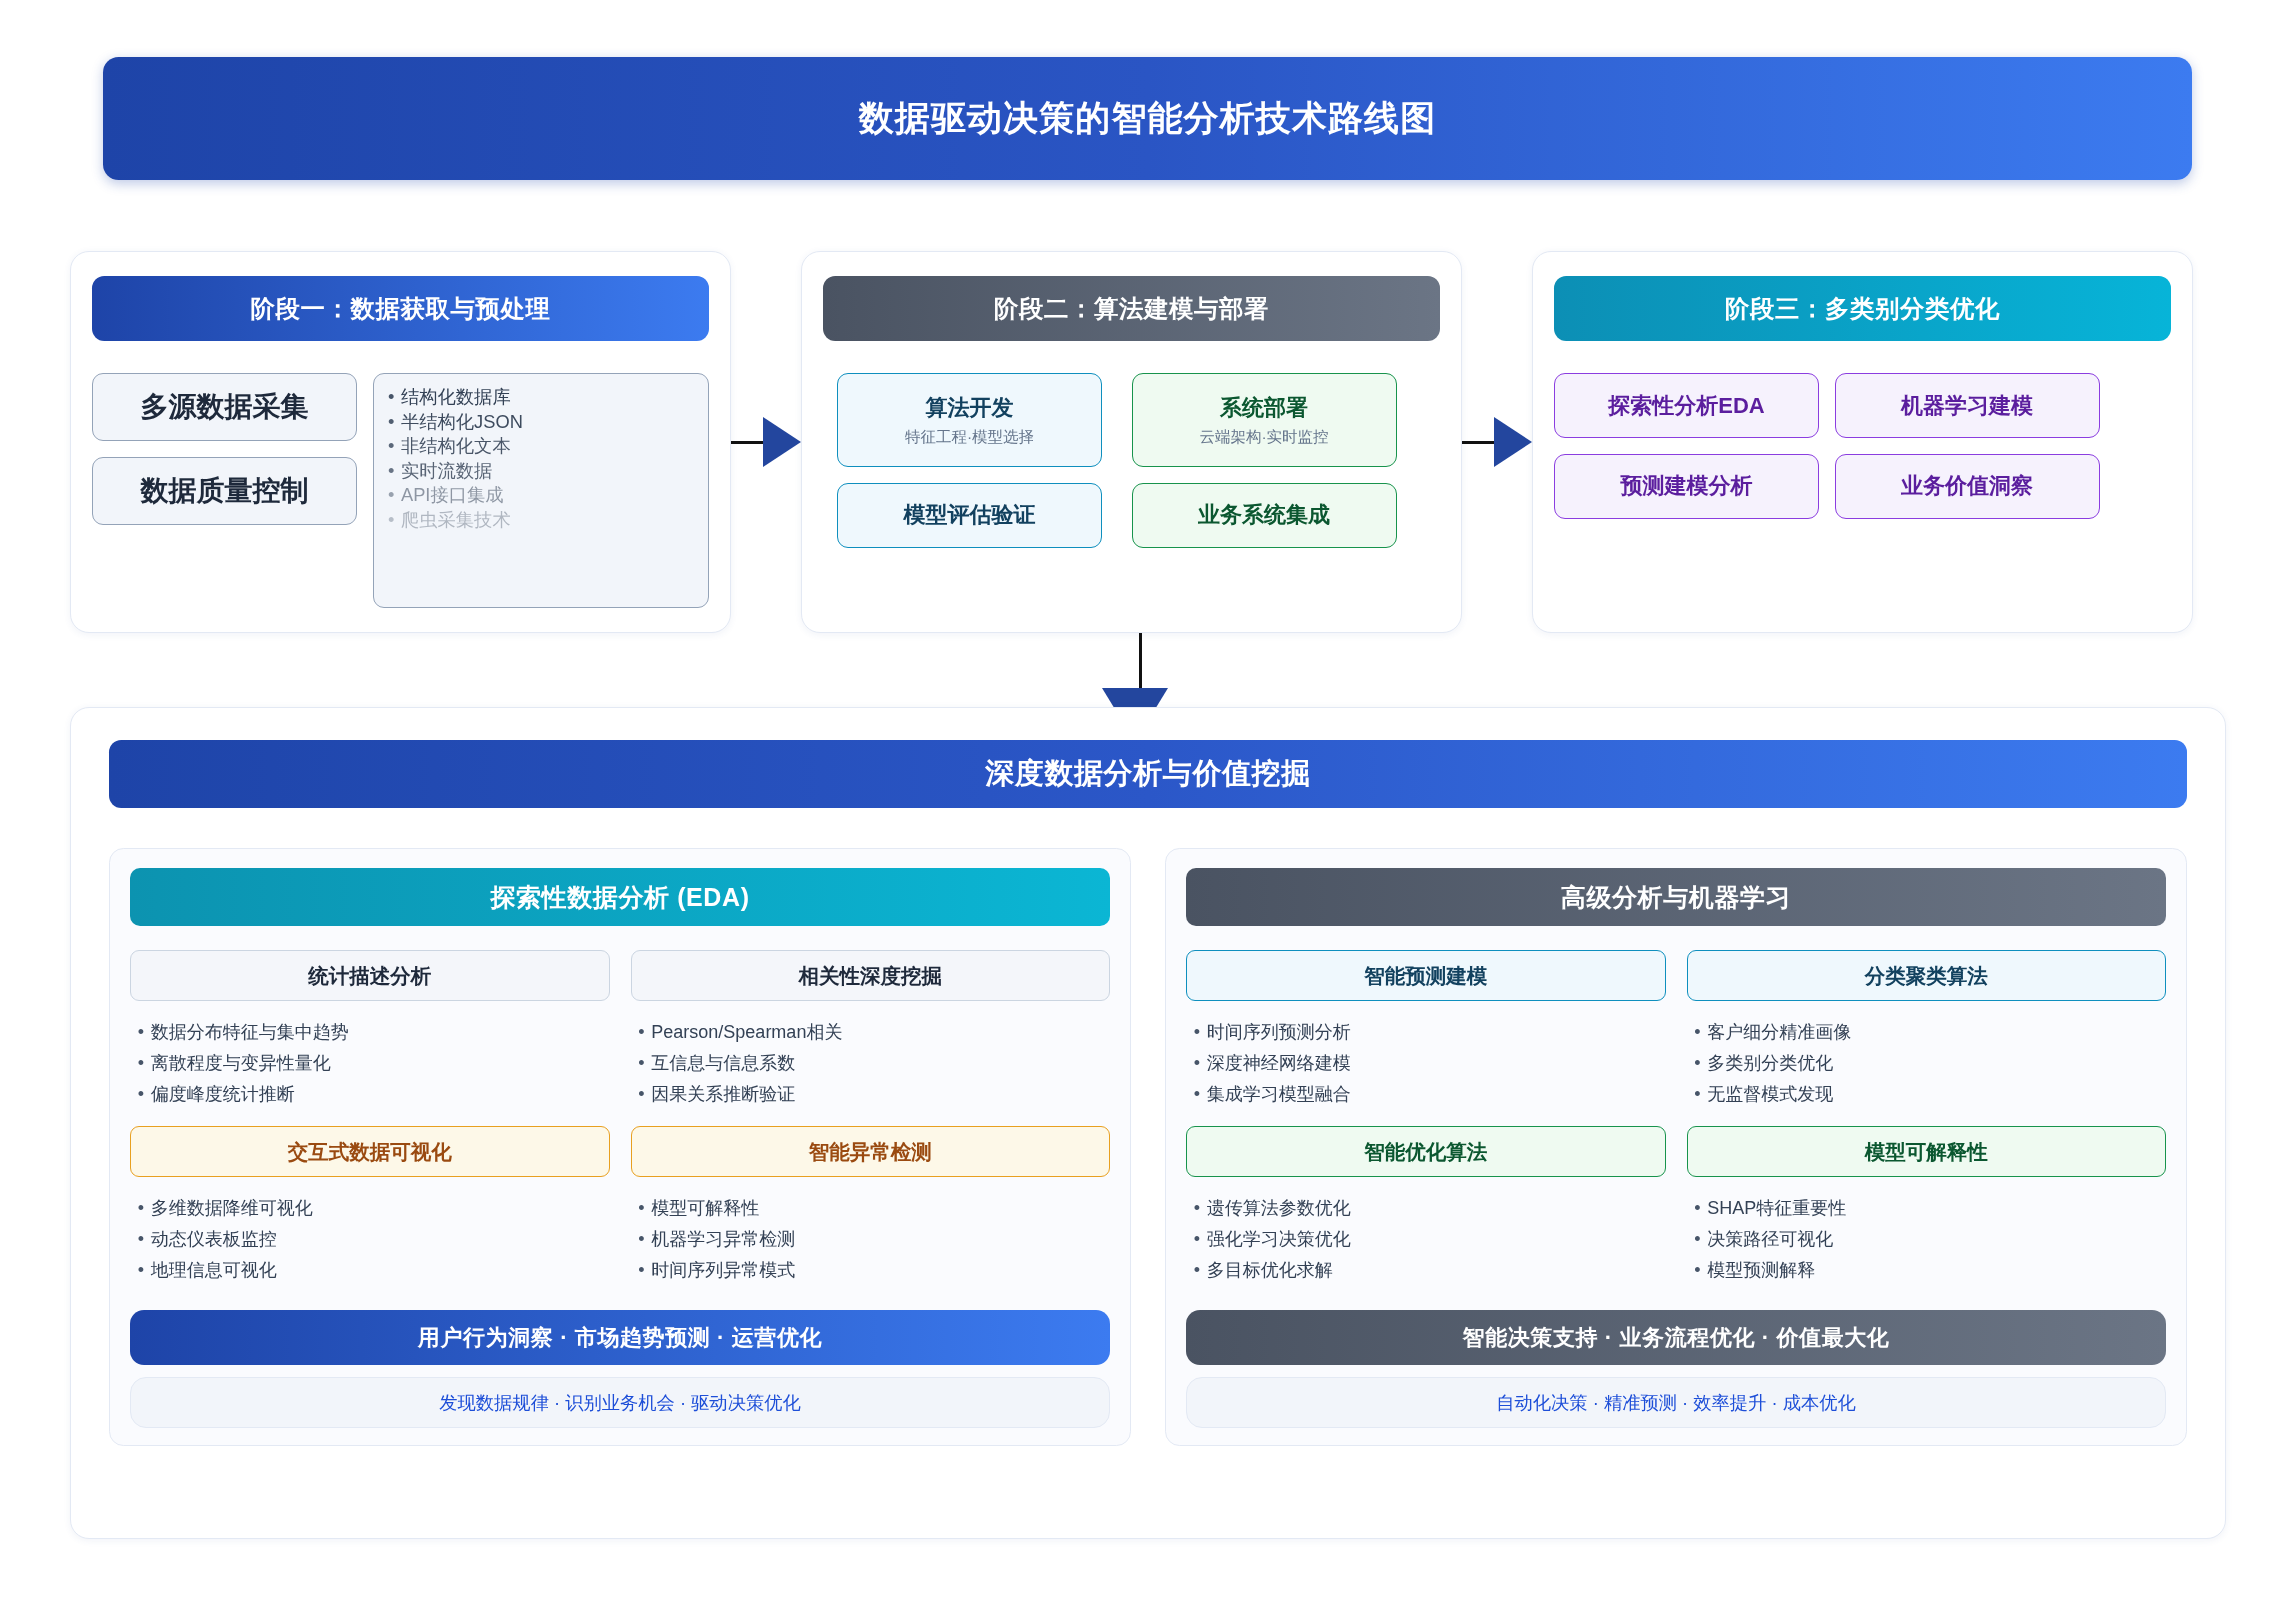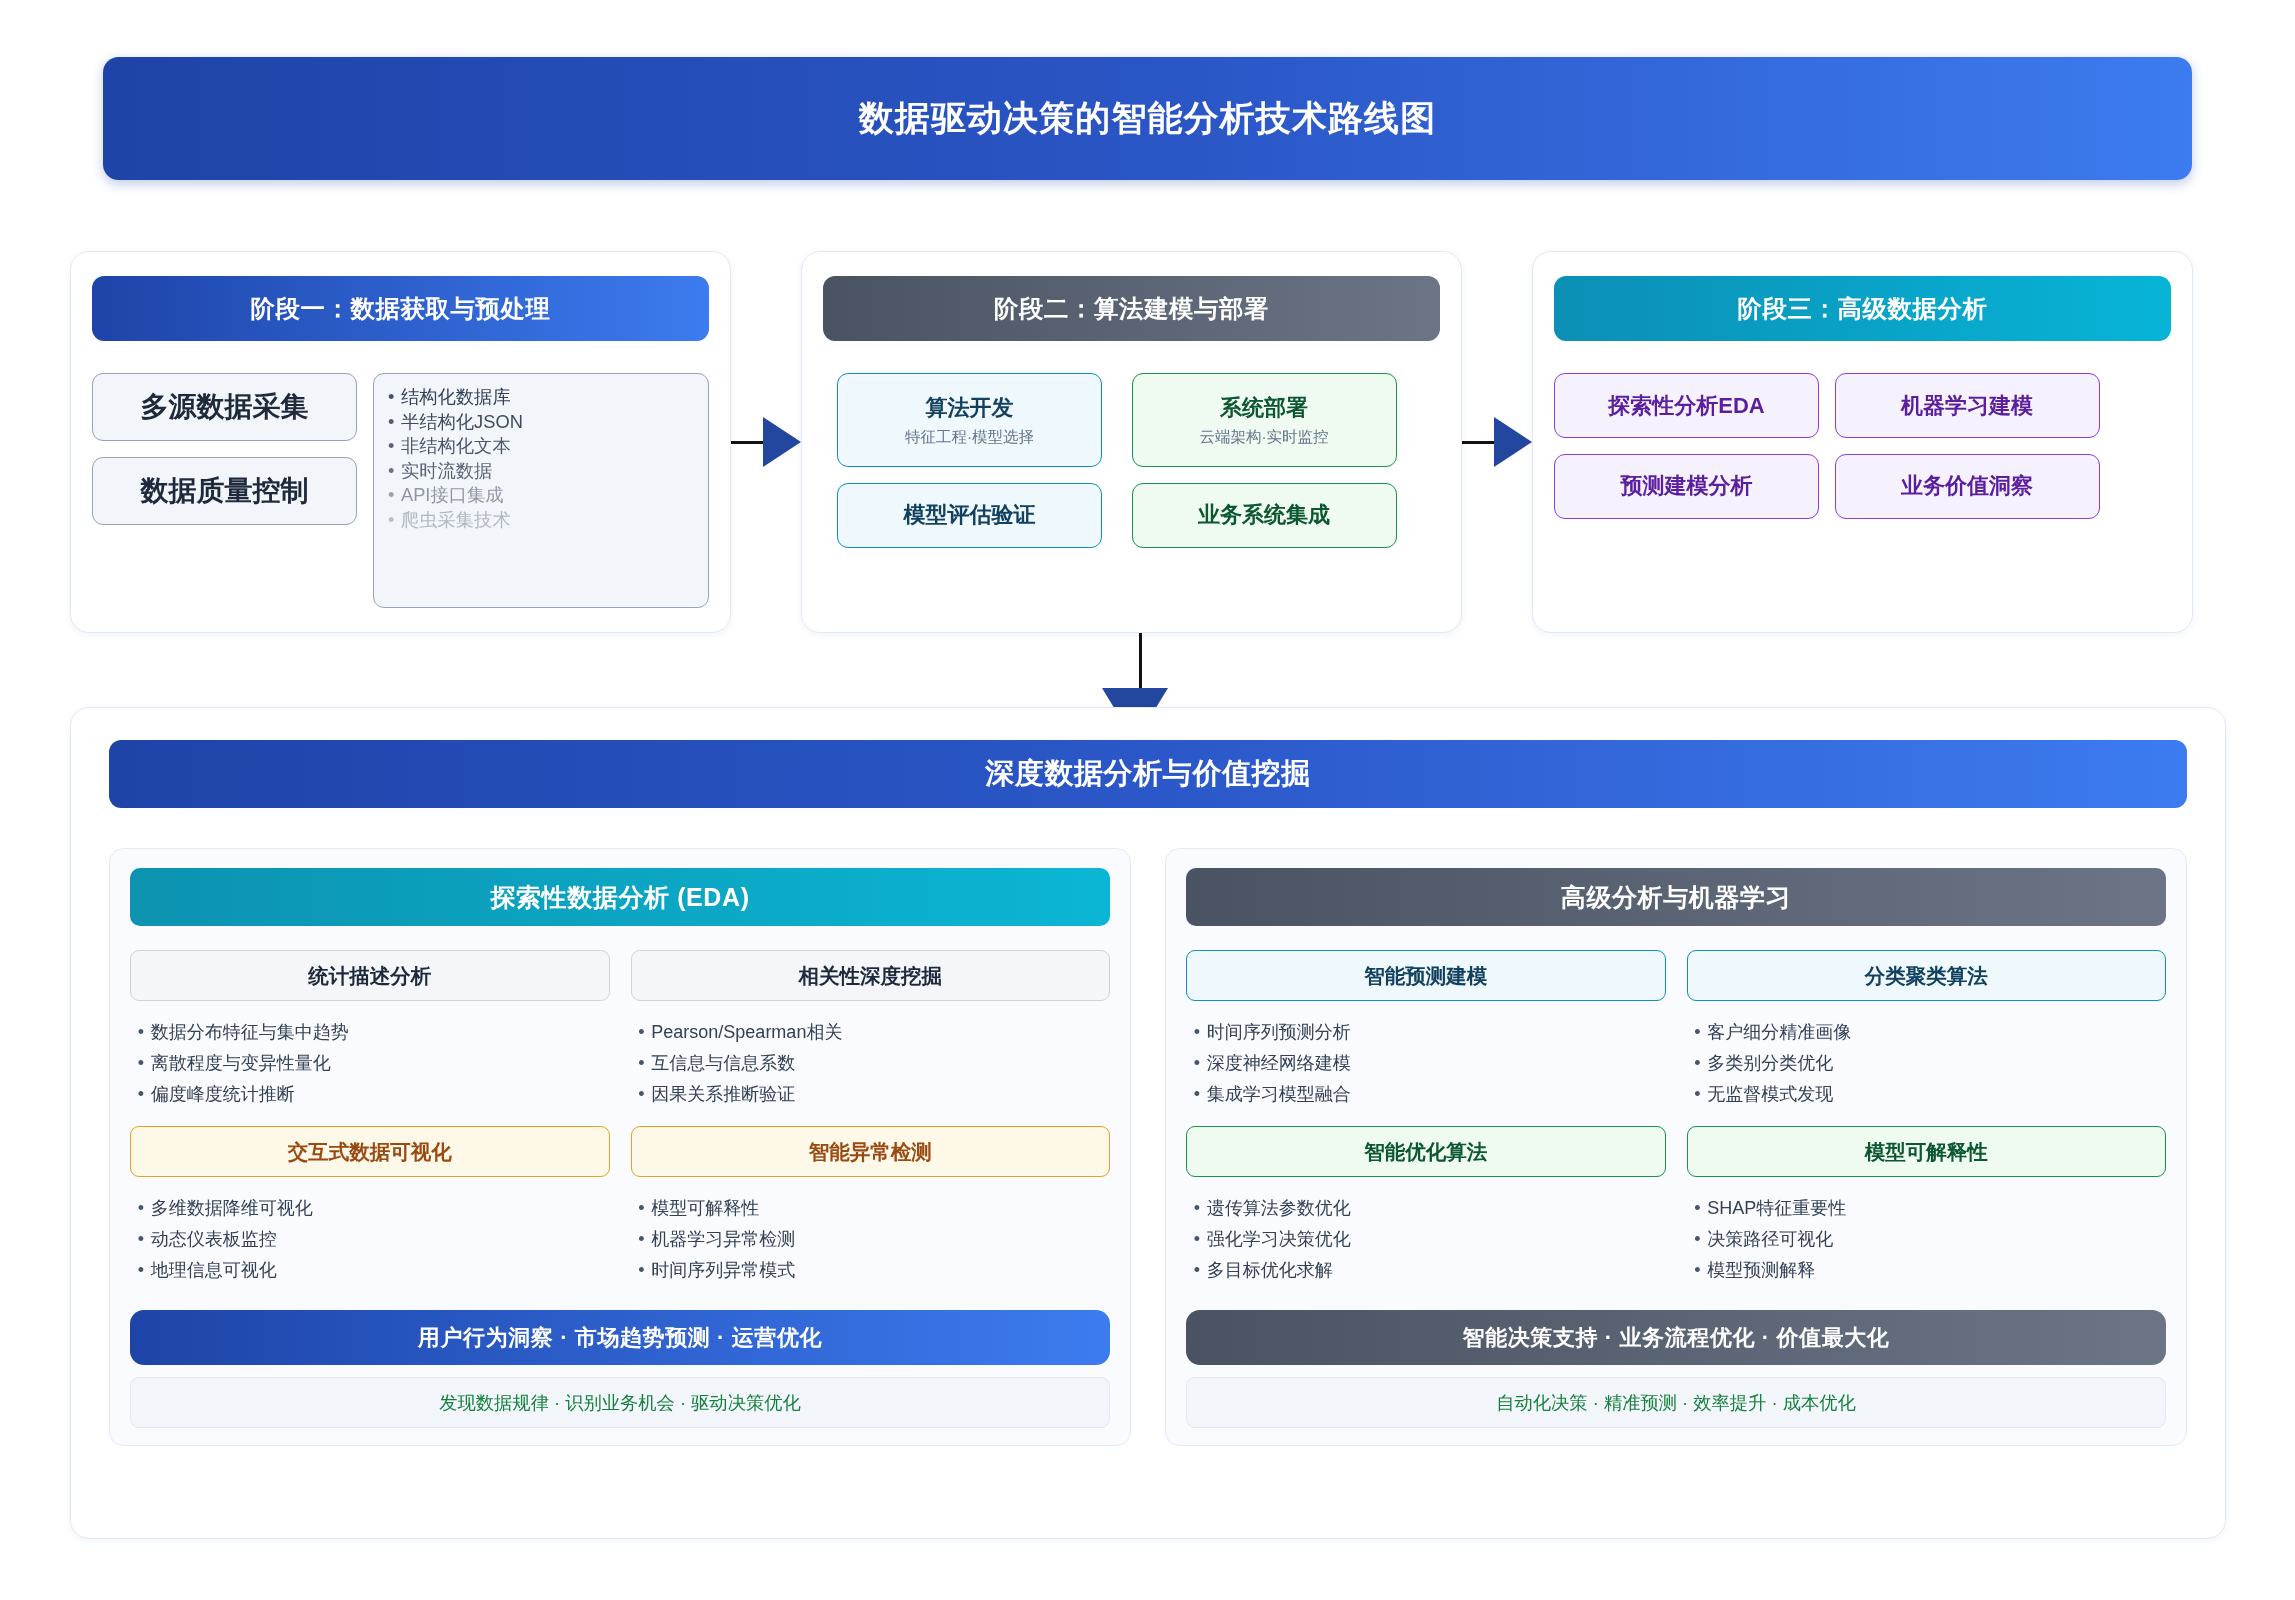--- a/index.html
+++ b/index.html
@@ -183,24 +183,24 @@
 
   .highlight {
     height: 55px; border-radius: 14px;
     display: flex; align-items: center; justify-content: center;
     color: #ffffff; font-size: 22px; font-weight: bold; letter-spacing: 0.6px;
     margin-top: 7.8px;
   }
   .highlight.blue  { background: linear-gradient(90deg,#1E44A8 0%, #3C7BF0 100%); }
   .highlight.slate { background: linear-gradient(90deg,#4A5362 0%, #6B7585 100%); }
   .footnote {
-    height: 51px; border-radius: 9px;
+    height: 51px; border-radius: 16px;
     background: #F2F5FA; border: 1.1px solid #E3E9F4;
     display: flex; align-items: center; justify-content: center;
-    color: #15803d; font-size: 18.3px; margin-top: 12.2px;
+    color: #1d4ed8; font-size: 18.3px; margin-top: 12.2px;
   }
   .spacer { flex: 1; }
 </style>
 </head>
 <body>
 
 <div class="page">
 
   <div class="main-title">
     <span>数据驱动决策的智能分析技术路线图</span>
@@ -267,21 +267,21 @@
 
     <div class="arrow-gap">
       <div class="arrow-right">
         <div class="shaft"></div>
         <div class="head"></div>
       </div>
     </div>
 
     <div class="stage-card s3">
       <div class="stage-header teal">
-        <span>阶段三：高级数据分析</span>
+        <span>阶段三：多类别分类优化</span>
       </div>
       <div class="stage-body">
         <div class="col">
           <div class="box3">
             <span>探索性分析EDA</span>
           </div>
           <div class="box3">
             <span>预测建模分析</span>
           </div>
         </div>

